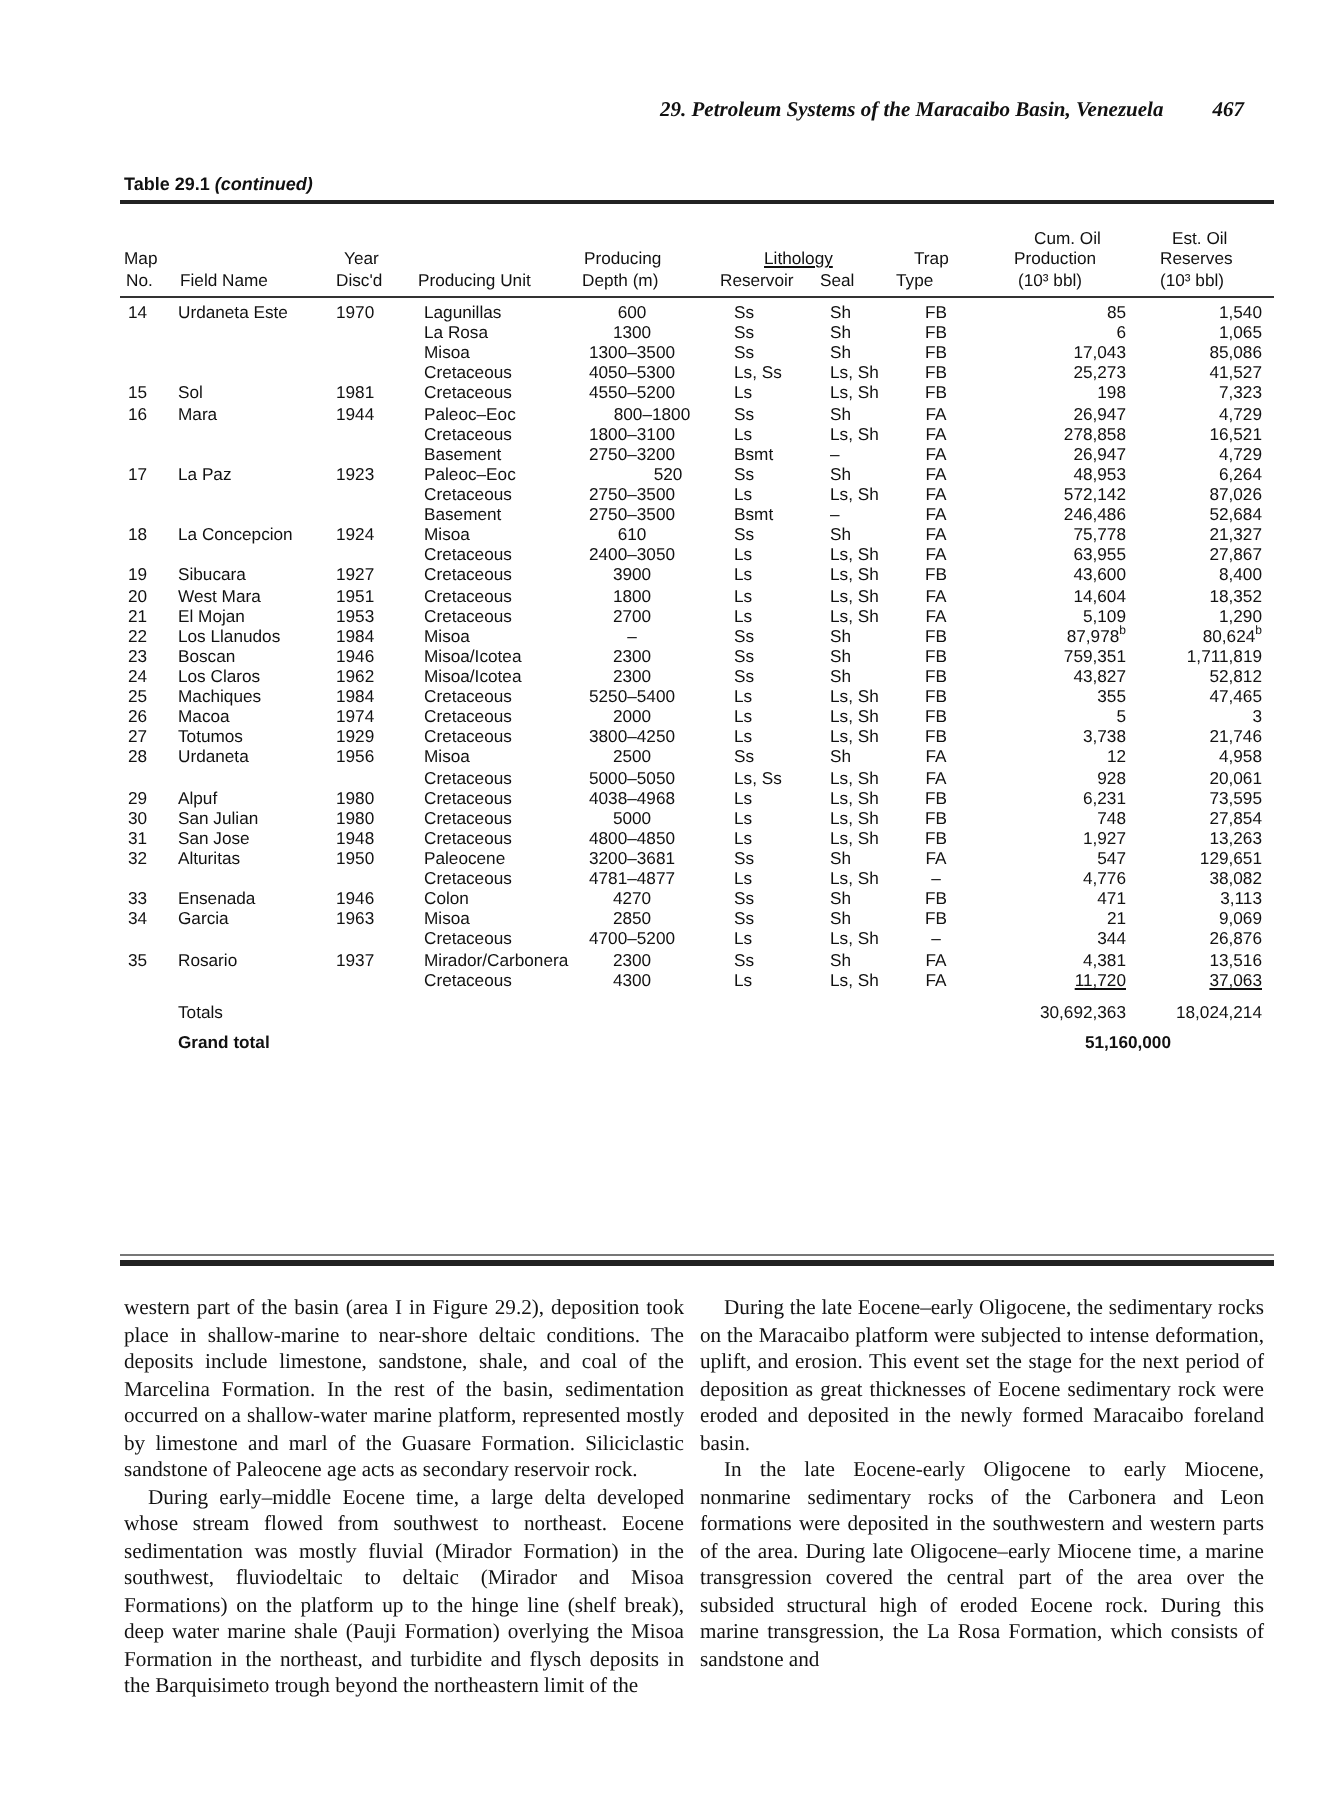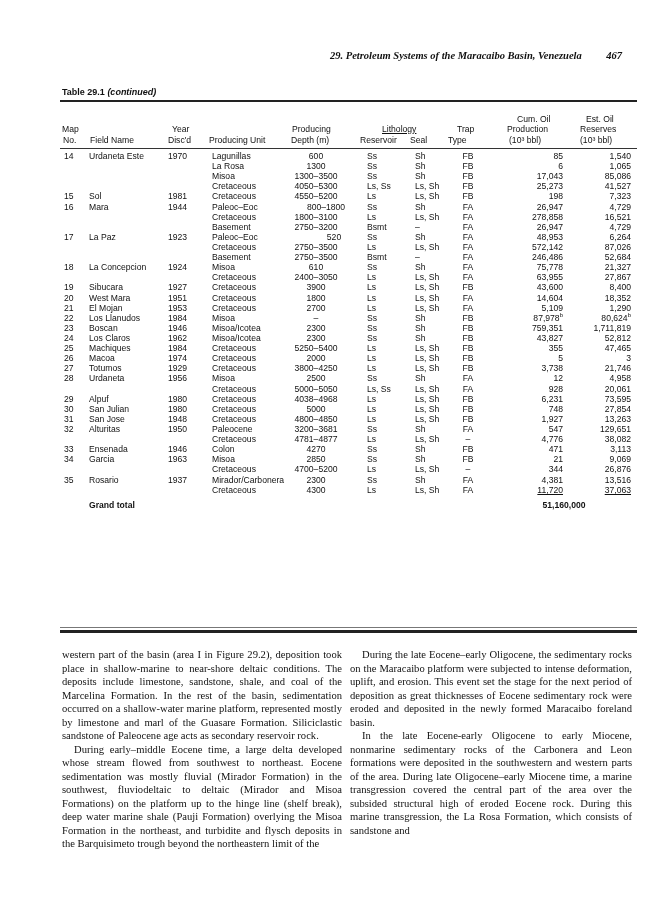--- a/index.html
+++ b/index.html
@@ -478,20 +478,25 @@
         <span class="c-unit"><span style="position: static;">Cretaceous</span></span>
         <span class="c-depth"><span style="position: static;">4300</span></span>
         <span class="c-res"><span style="position: static;">Ls</span></span>
         <span class="c-seal"><span style="position: static;">Ls, Sh</span></span>
         <span class="c-trap"><span style="position: static;">FA</span></span>
         <span class="c-cum u"><span style="position: static;">11,720</span></span>
         <span class="c-est u"><span style="position: static;">37,063</span></span>
       </div>
     </div>
 
+  <div class="totals" style="height:10px;margin-top:6px;">
+    <span class="c-field" style="position:absolute">Totals</span>
+    <span class="c-cum" style="position:absolute">30,692,363</span>
+    <span class="c-est" style="position:absolute">18,024,214</span>
+  </div>
   <div class="totals bold" style="height:12px;margin-top:5px;">
     <span class="c-field" style="position:absolute">Grand total</span>
     <span style="position:absolute;left:437px;width:134px;text-align:center">51,160,000</span>
   </div>
 </div>
 
 <div class="rule-thin" style="top:627px;background:#777"></div>
 <div class="rule-thick" style="top:630px;height:3px"></div>
 
 <div class="body-col col-left" id="col-left">

